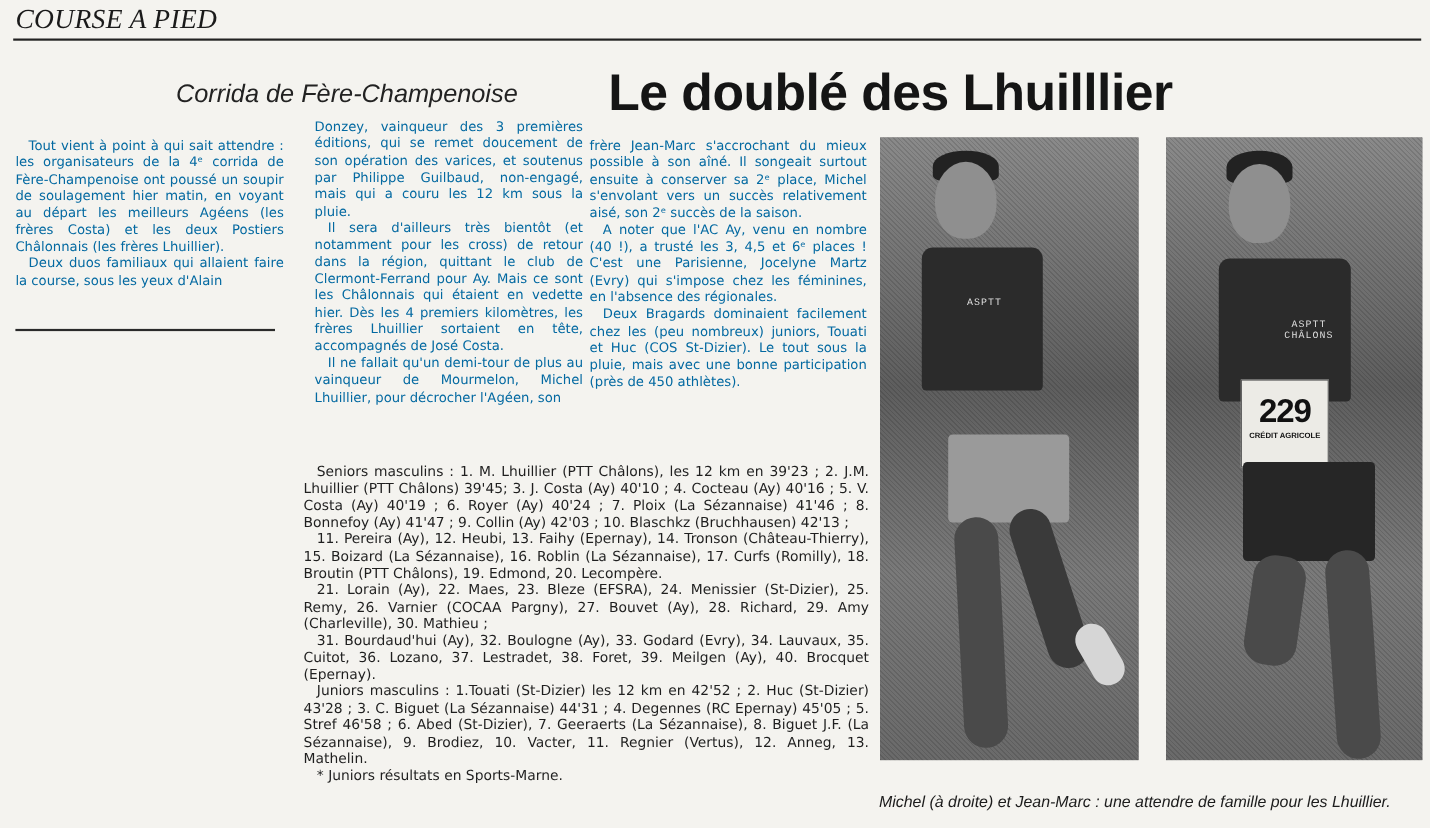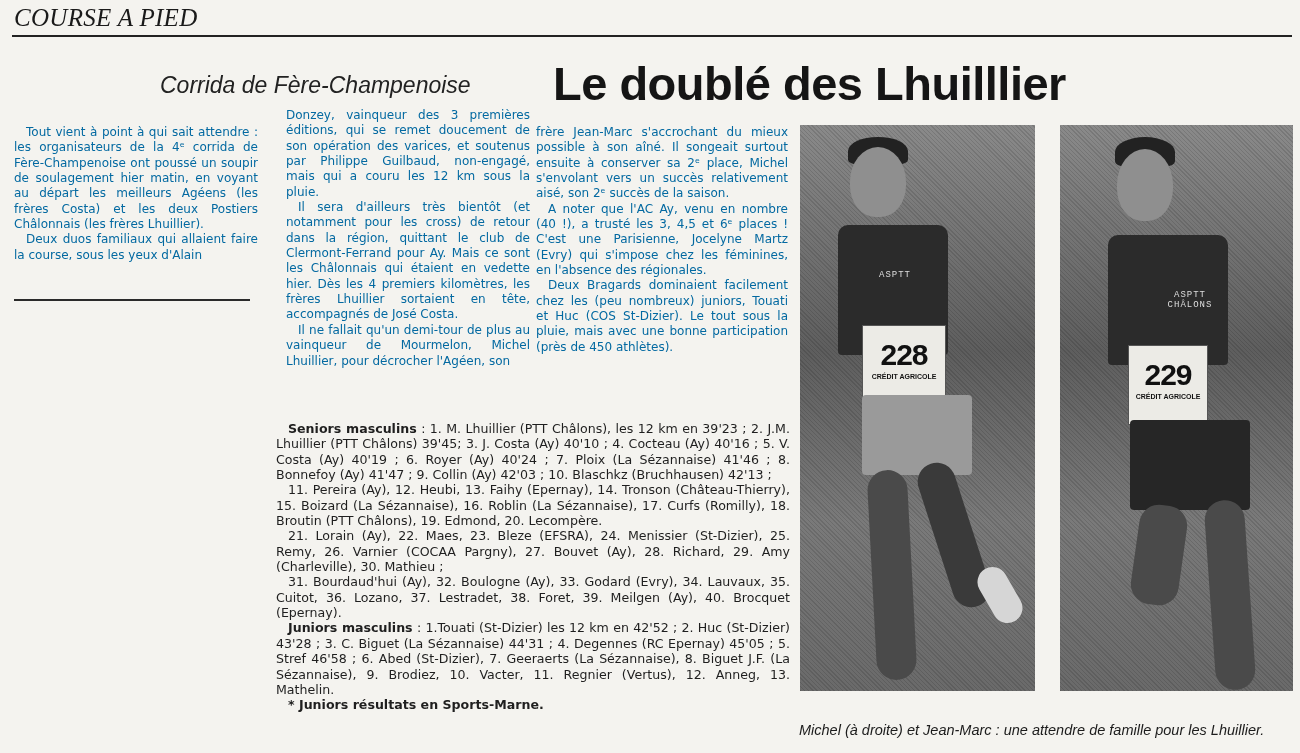--- a/index.html
+++ b/index.html
@@ -15,21 +15,21 @@
   .col{position:absolute;font-size:12px;line-height:15.35px;text-align:justify;color:#0369a1;}
   .col p{margin:0;text-indent:12px;}
   .col p.cont{text-indent:0;}
   #col1{left:14px;top:125px;width:244px;}
   #col2{left:274px;top:108px;width:244px;margin-left:12px;}
   #col3{left:536px;top:125px;width:252px;}
   .left-rule{position:absolute;left:14px;top:299px;width:236px;height:2px;background:#2a2a2a;}
   #results{position:absolute;left:276px;top:421px;width:514px;font-size:12.6px;line-height:15.35px;
        text-align:justify;color:#1f1f1f;}
   #results p{margin:0;text-indent:12px;}
-  #results b{font-weight:bold;}
+  #results b{font-weight:normal;}
   .photo{position:absolute;background:#6d6d6d;overflow:hidden;
        background-image:repeating-linear-gradient(45deg,rgba(0,0,0,0.12) 0 1px,transparent 1px 3px),
        linear-gradient(180deg,#8a8a8a 0%,#5e5e5e 40%,#7a7a7a 70%,#6a6a6a 100%);}
   #photo-left{left:800px;top:125px;width:235px;height:566px;}
   #photo-right{left:1060px;top:125px;width:233px;height:566px;}
   .runner{position:absolute;}
   .head{position:absolute;border-radius:50% 50% 45% 45%;background:#8f8f8f;}
   .hair{position:absolute;border-radius:50% 50% 20% 20%;background:#222;}
   .vest{position:absolute;background:#2b2b2b;border-radius:10px 10px 4px 4px;}
   .shorts{position:absolute;border-radius:4px;}
@@ -78,24 +78,20 @@
   <p><b>Juniors masculins</b><span> : 1.Touati (St-Dizier) les 12 km en 42'52 ; 2. Huc (St-Dizier) 43'28 ; 3. C. Biguet (La Sézannaise) 44'31 ; 4. Degennes (RC Epernay) 45'05 ; 5. Stref 46'58 ; 6. Abed (St-Dizier), 7. Geeraerts (La Sézannaise), 8. Biguet J.F. (La Sézannaise), 9. Brodiez, 10. Vacter, 11. Regnier (Vertus), 12. Anneg, 13. Mathelin.</span></p>
   <p><b>* Juniors résultats en Sports-Marne.</b></p>
 </div>
 
 <div id="photo-left" class="photo">
   <div class="runner" style="left:0;top:0;width:235px;height:566px;padding-left:37px;">
     <div class="hair" style="left:48px;top:12px;width:60px;height:28px;"></div>
     <div class="head" style="left:50px;top:22px;width:56px;height:70px;"></div>
     <div class="vest" style="left:38px;top:100px;width:110px;height:130px;"></div>
     <div class="vest-text" style="left:70px;top:145px;width:50px;">ASPTT</div>
-    <div class="bib" style="left:62px;top:200px;width:82px;height:78px;">
-      <span class="num" style="margin-top:12px;">228</span>
-      <span class="spons">CRÉDIT AGRICOLE</span>
-    </div>
     <div class="shorts" style="left:62px;top:270px;width:110px;height:80px;background:#9a9a9a;"></div>
     <div class="leg" style="left:72px;top:345px;width:40px;height:210px;transform:rotate(-3deg);"></div>
     <div class="leg" style="left:135px;top:335px;width:38px;height:150px;transform:rotate(-18deg);background:#3a3a3a;"></div>
     <div class="leg" style="left:185px;top:440px;width:30px;height:60px;background:#d6d6d6;transform:rotate(-30deg);"></div>
   </div>
 </div>
 
 <div id="photo-right" class="photo">
   <div class="runner" style="left:0;top:0;width:233px;height:454px;">
     <div class="hair" style="left:55px;top:12px;width:60px;height:30px;"></div>

